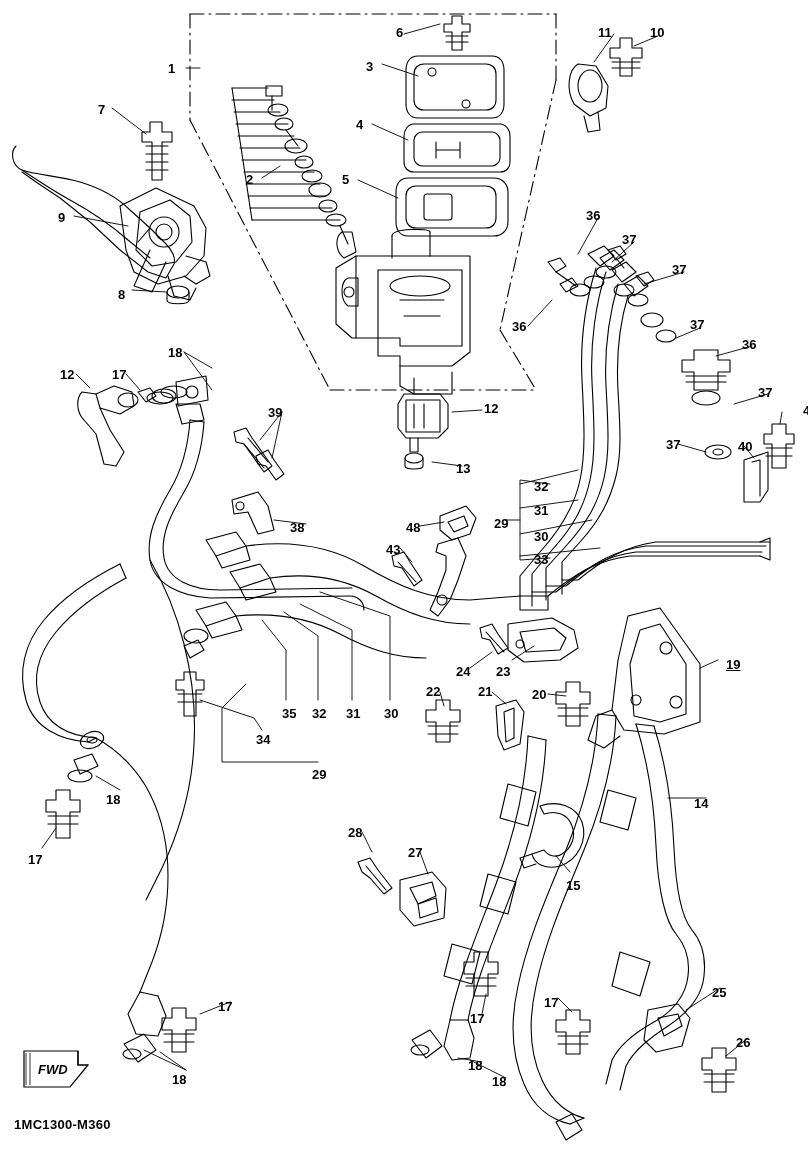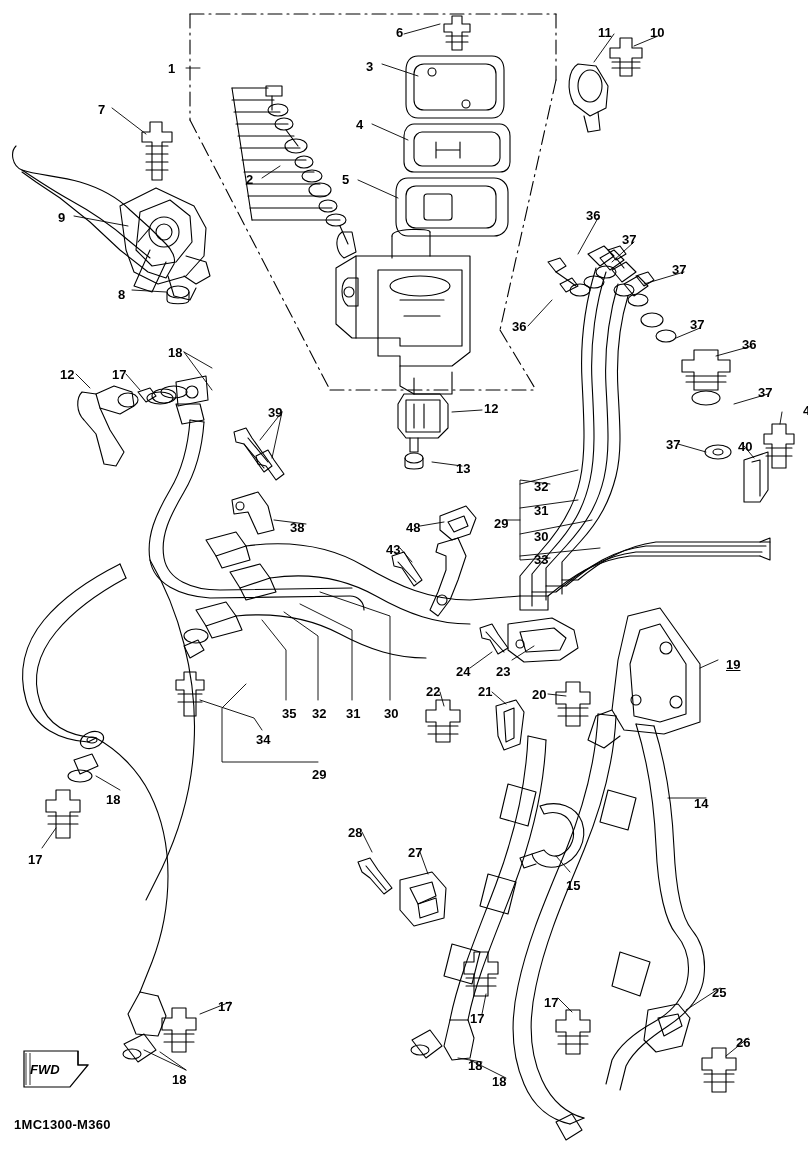--- a/index.html
+++ b/index.html
@@ -45,21 +45,21 @@
   }
   #fwd-label {
     position: absolute;
     left: 20px;
     top: 1045px;
     width: 72px;
     height: 52px;
   }
   #fwd-text {
     position: absolute;
-    left: 30px;
+    left: 38px;
     top: 1062px;
     font-family: "Liberation Sans", sans-serif;
     font-size: 13px;
     font-weight: bold;
     font-style: italic;
     color: #000;
   }
 </style>
 </head>
 <body>

